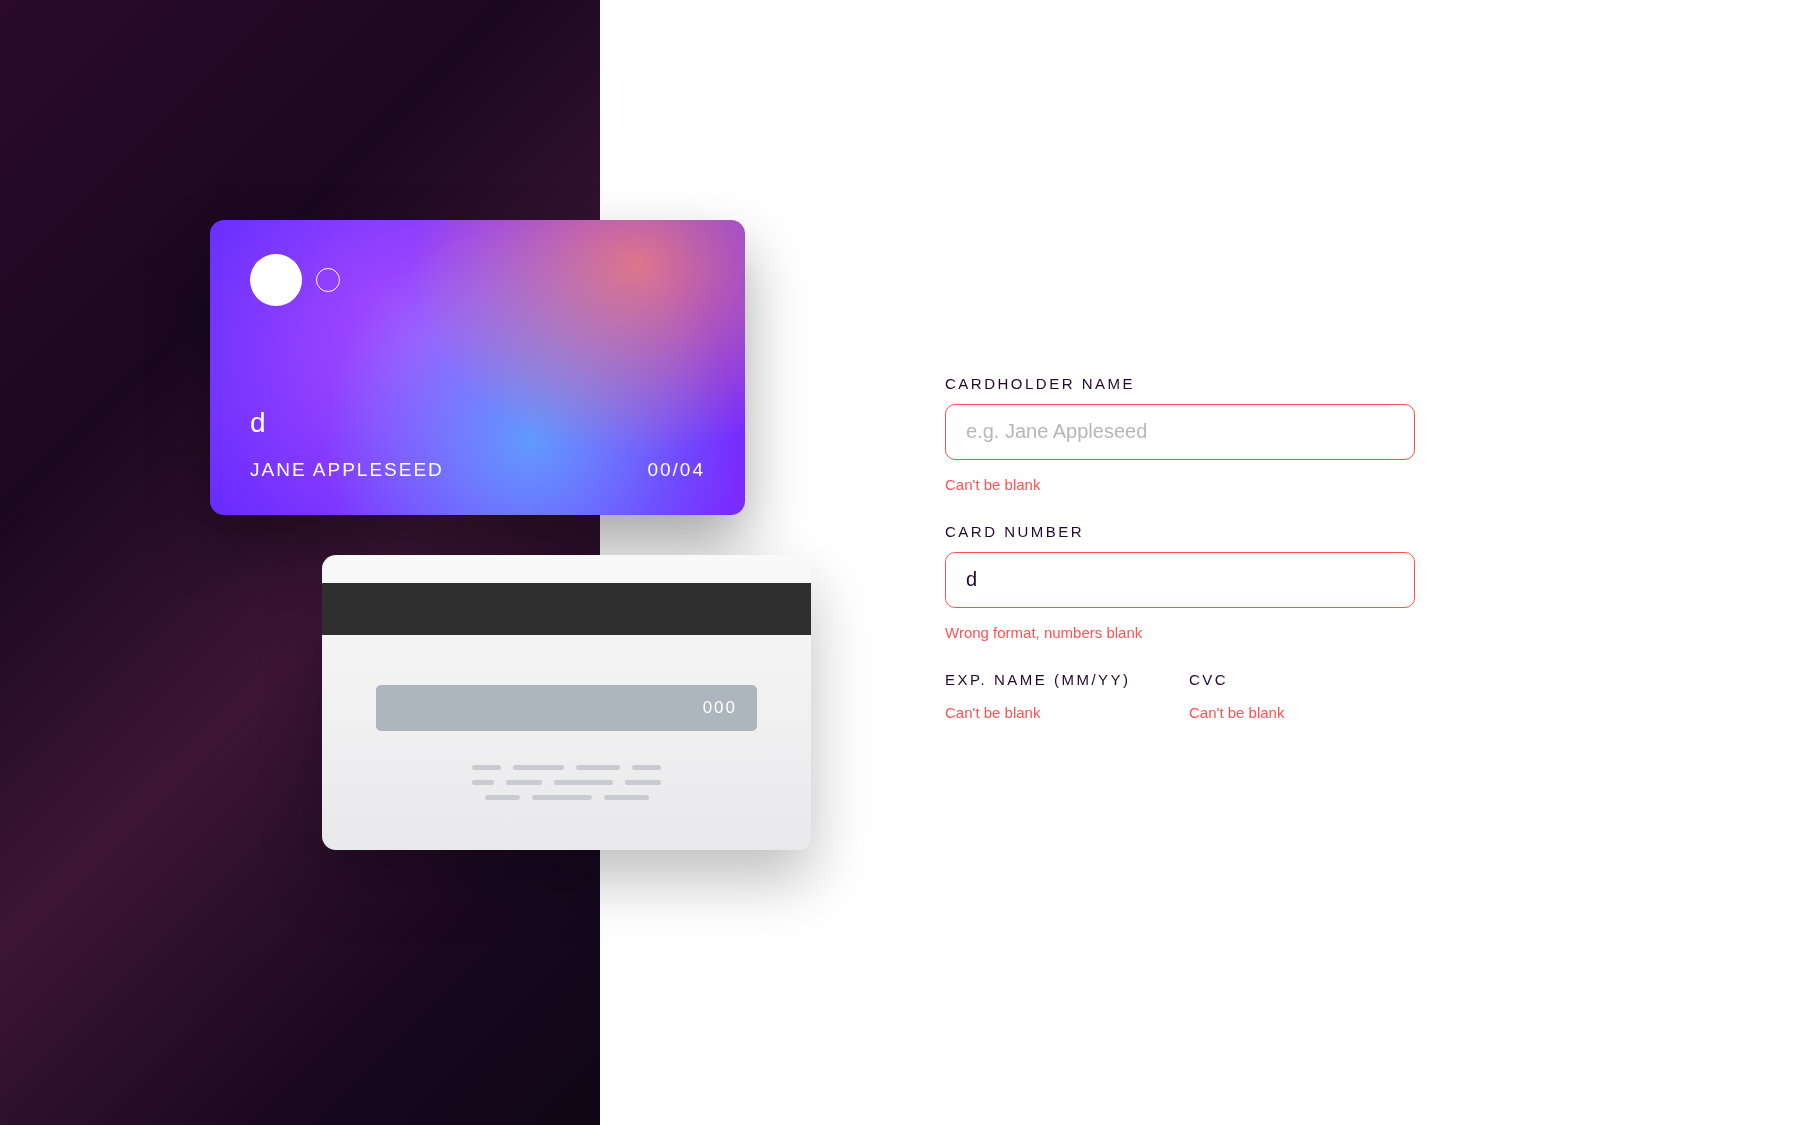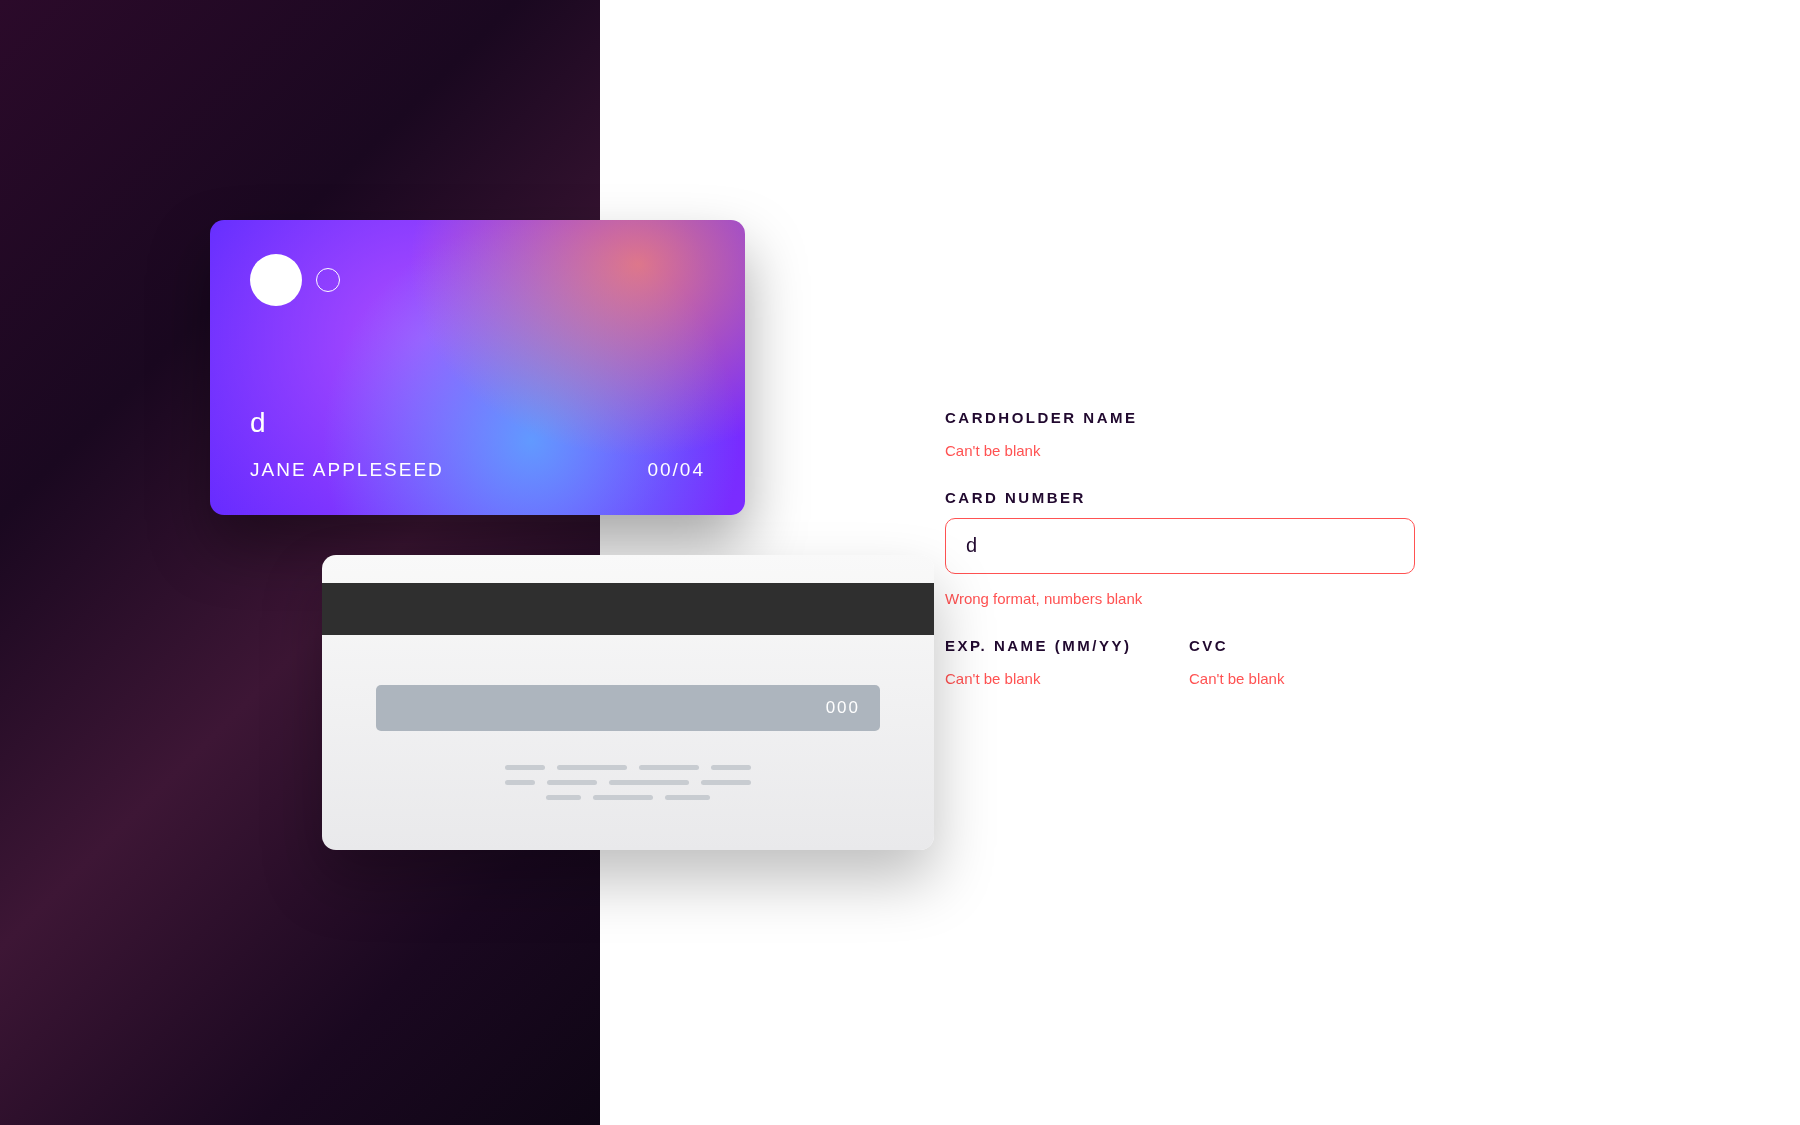--- a/index.html
+++ b/index.html
@@ -49,21 +49,21 @@
   letter-spacing: 3px;
   font-weight: 500;
   margin-top: auto;
   margin-bottom: 20px;
 }
 .card-bottom { display: flex; justify-content: space-between; font-size: 19px; letter-spacing: 2px; }
 .card-back {
   position: absolute;
   top: 335px;
   left: 112px;
-  width: 612px;
+  width: 489px;
   height: 295px;
   border-radius: 14px;
   background: linear-gradient(180deg, #f9f9f9 0%, #e9e9eb 100%);
   box-shadow: 0 30px 60px rgba(0,0,0,0.25);
 }
 .mag-stripe { position: absolute; top: 28px; left: 0; right: 0; height: 52px; background: #2f2f2f; }
 .cvc-stripe {
   position: absolute;
   top: 130px;
   left: 54px;
@@ -94,21 +94,21 @@
   flex: 1;
   display: flex;
   align-items: center;
   padding-left: 345px;
 }
 .form { width: 470px; }
 .field-label {
   font-size: 15px;
   letter-spacing: 2.5px;
   color: #21092f;
-  font-weight: 700;
+  font-weight: 400;
   margin-bottom: 12px;
   display: block;
 }
 .input {
   width: 100%;
   height: 56px;
   border: 1px solid #ff5252;
   border-radius: 10px;
   padding: 0 20px;
   font-size: 20px;
@@ -177,20 +177,21 @@
           </div>
       </div>
     </div>
   </div>
 </div>
 
 <div class="right-panel">
   <form class="form">
     <div class="group">
       <label class="field-label">CARDHOLDER NAME</label>
+      <input class="input" placeholder="e.g. Jane Appleseed" style="">
       <div class="error-text">Can't be blank</div>
     </div>
 
     <div class="group">
       <label class="field-label">CARD NUMBER</label>
       <input class="input" value="d" style="">
       <div class="error-text">Wrong format, numbers blank</div>
     </div>
 
     <div class="group row2">

